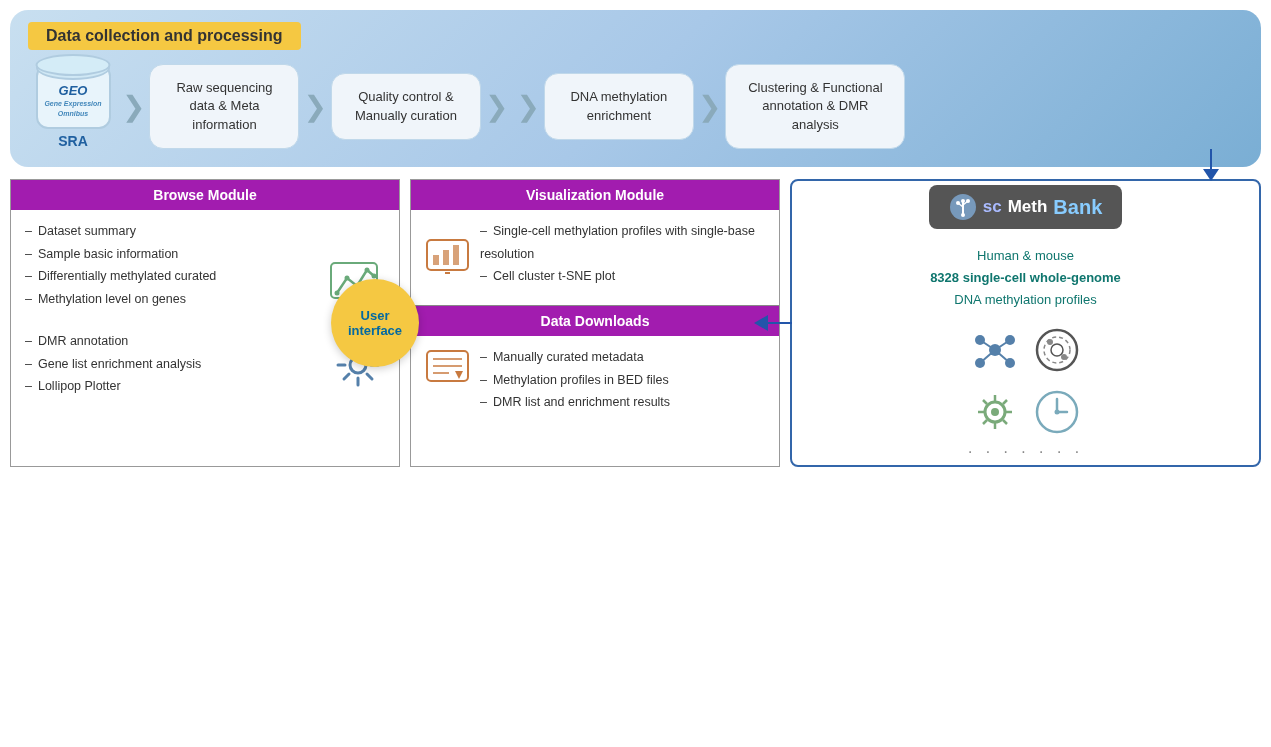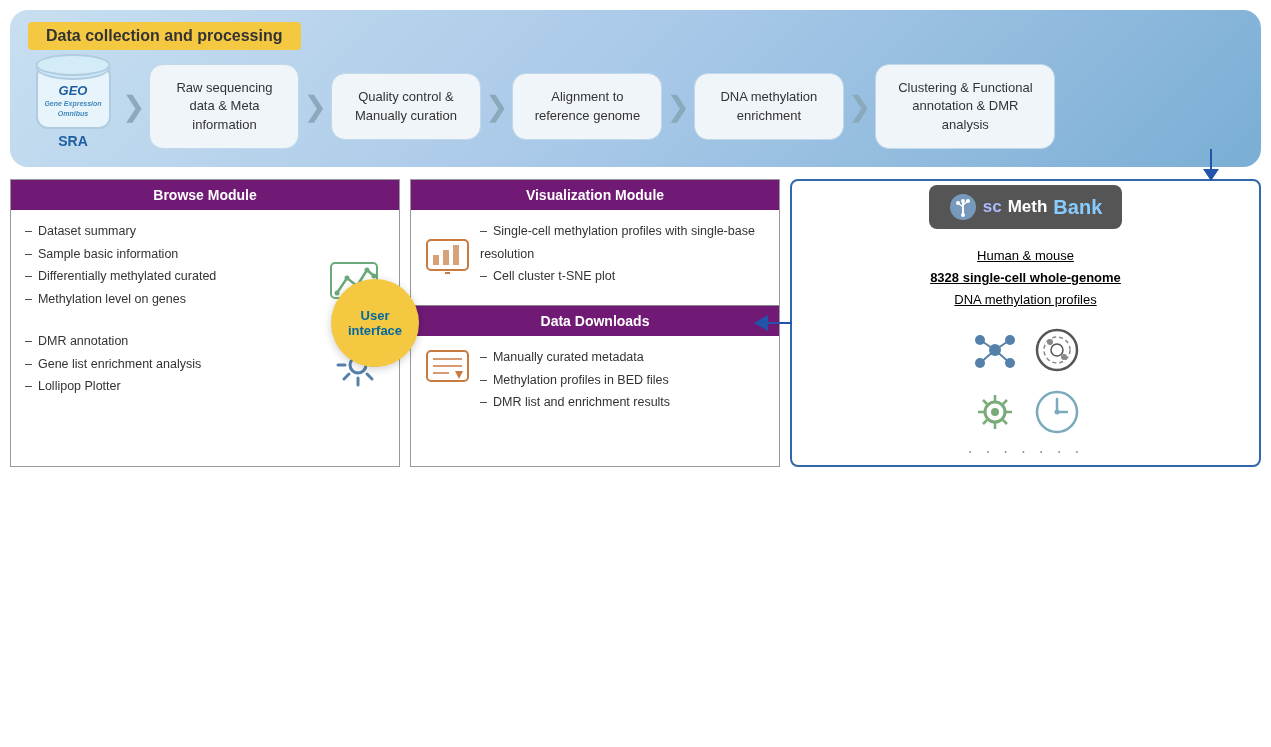--- a/index.html
+++ b/index.html
@@ -109,21 +109,21 @@
       color: #333;
       line-height: 1.4;
     }
 
     .pipe-box.wide {
       min-width: 160px;
       max-width: 180px;
     }
 
     .module-header {
-      background: #701a75;
+      background: #a21caf;
       color: #fff;
       font-weight: bold;
       font-size: 14px;
       text-align: center;
       padding: 7px 10px;
     }
 
     .module-body {
       padding: 10px 14px;
       font-size: 12.5px;
@@ -164,23 +164,20 @@
     </div>
 
     <div class="pipe-arrow">❯</div>
 
     <div class="pipe-box">
       <span>Quality control &amp; Manually curation</span>
     </div>
 
     <div class="pipe-arrow">❯</div>
 
-    <div class="pipe-box">
-      <span>Alignment to reference genome</span>
-    </div>
 
     <div class="pipe-arrow">❯</div>
 
     <div class="pipe-box">
       <span>DNA methylation enrichment</span>
     </div>
 
     <div class="pipe-arrow">❯</div>
 
     <div class="pipe-box wide" style="font-weight:500;">
@@ -317,21 +314,21 @@
         <circle cx="9" cy="10" r="2" fill="#fff"></circle>
         <circle cx="19" cy="8" r="2" fill="#fff"></circle>
         <circle cx="14" cy="8" r="2" fill="#fff"></circle>
         <circle cx="14" cy="22" r="2" fill="#fff"></circle>
       </svg>
       <span style="color:#aabbff;font-size:17px;font-weight:bold;">sc</span>
         <span style="color:#fff;font-size:17px;font-weight:bold;">Meth</span>
         <span style="color:#88ccff;font-size:20px;font-weight:bold;">Bank</span>
     </div>
 
-    <div style="text-align:center;color:#000000;font-size:13px;line-height:1.7;text-decoration:underline;">
+    <div style="text-align:center;color:#0f766e;font-size:13px;line-height:1.7;">
       Human &amp; mouse<br>
       <strong>8328 single-cell whole-genome</strong><br>
       DNA methylation profiles
     </div>
 
     <div style="display:grid;grid-template-columns:1fr 1fr;gap:12px;margin-top:14px;">
 
       <svg width="50" height="50" viewBox="0 0 50 50">
         <circle cx="25" cy="25" r="6" fill="#5580aa"></circle>
         <circle cx="10" cy="15" r="5" fill="#5580aa"></circle>

